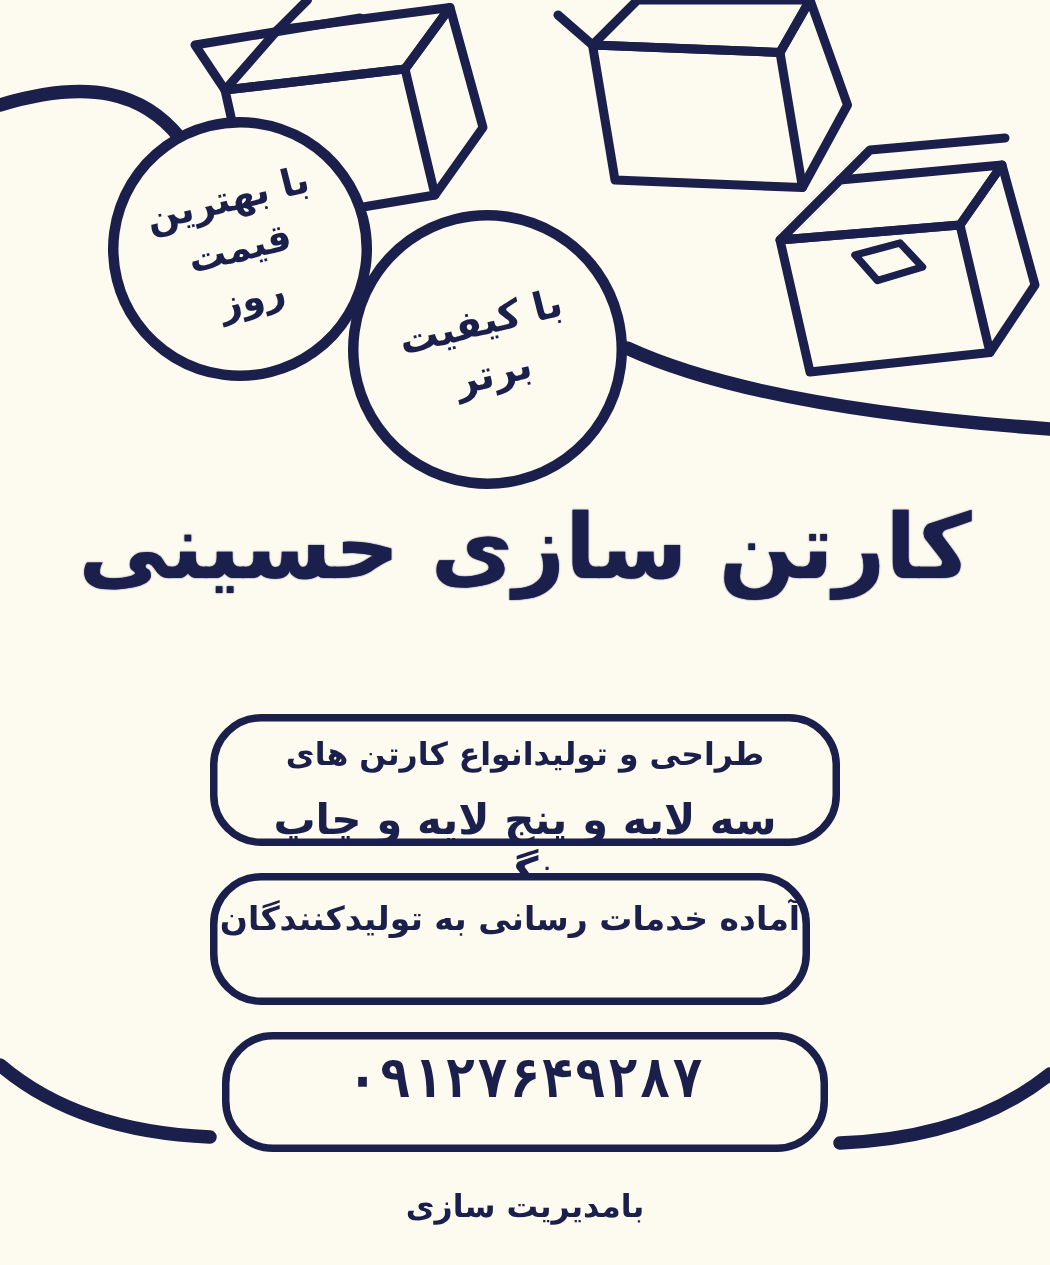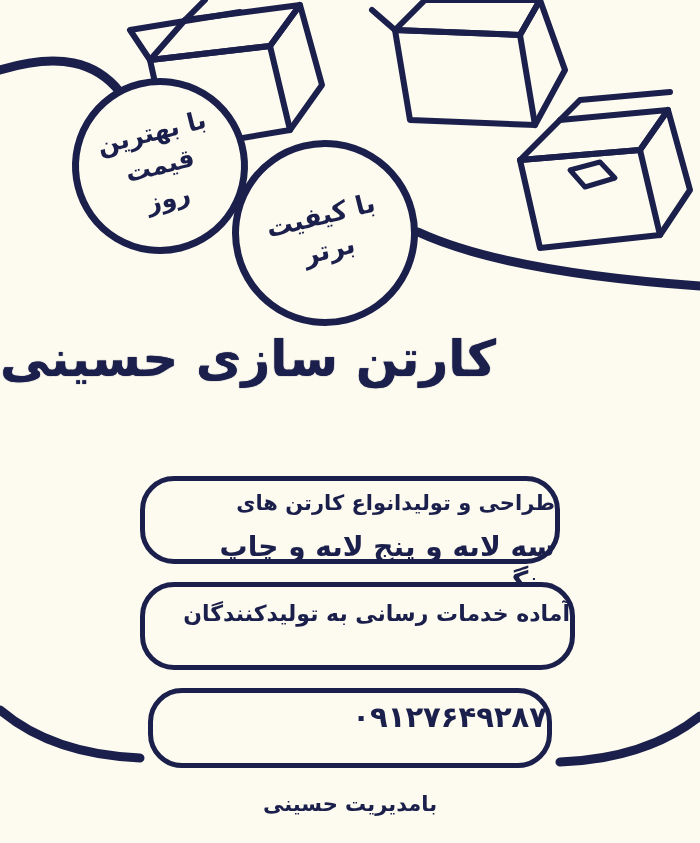--- a/index.html
+++ b/index.html
@@ -52,36 +52,36 @@
     font-size: 26px;
     transform: rotate(-14deg);
   }
   .badge span { display: block; }
 
   
   .title {
     position: absolute;
     left: 0; right: 0;
     top: 330px;
-    text-align: left;
-    font-size: 50px;
+    text-align: center;
+    font-size: 60px;
     font-weight: 900;
     letter-spacing: -1px;
     color: #1b1f4b;
     text-shadow: 0 0 1px #1b1f4b;
   }
 
   
   .box {
     position: absolute;
     border: 5px solid #1b1f4b;
     border-radius: 34px;
     background: #fdfbef;
     box-sizing: border-box;
-    text-align: right;
+    text-align: center;
     color: #1b1f4b;
   }
   .box-services {
     left: 140px; top: 476px;
     width: 420px; height: 88px;
     padding-top: 8px;
   }
   .box-services .line1 {
     font-size: 21px;
     font-weight: 700;
@@ -89,40 +89,41 @@
   }
   .box-services .line2 {
     font-size: 28px;
     font-weight: 900;
     line-height: 1.25;
     margin-top: 11px;
   }
 
   .box-desc {
     left: 140px; top: 582px;
-    width: 435px; height: 88px;
+    width: 400px; height: 88px;
     padding-top: 10px;
   }
   .box-desc .dline {
     font-size: 22px;
     font-weight: 700;
     line-height: 1.55;
   }
 
   .box-phones {
     left: 148px; top: 688px;
     width: 404px; height: 80px;
     padding-top: 6px;
   }
   .box-phones .phone {
-    font-size: 29px;
+    font-size: 36px;
     font-weight: 700;
     letter-spacing: 3px;
     line-height: 1.3;
     direction: ltr;
+    font-family: Liberation Mono, monospace;
   }
 
   
   .bottom-art {
     position: absolute;
     left: 0; top: 700px;
     width: 700px; height: 100px;
   }
   .footer {
     position: absolute;
@@ -199,15 +200,15 @@
 
   <div class="bottom-art">
     <svg width="700" height="100" viewBox="0 0 700 100" fill="none">
       <g stroke="#1b1f4b" stroke-width="9" fill="none" stroke-linecap="round">
         <path d="M0 10 C40 44 90 56 140 58"></path>
         <path d="M700 16 C660 48 610 60 560 62"></path>
       </g>
     </svg>
   </div>
 
-  <div class="footer">بامدیریت حسینی</div>
+  <div class="footer">بامدیریت سازی</div>
 
 </div>
 
 </body></html>

